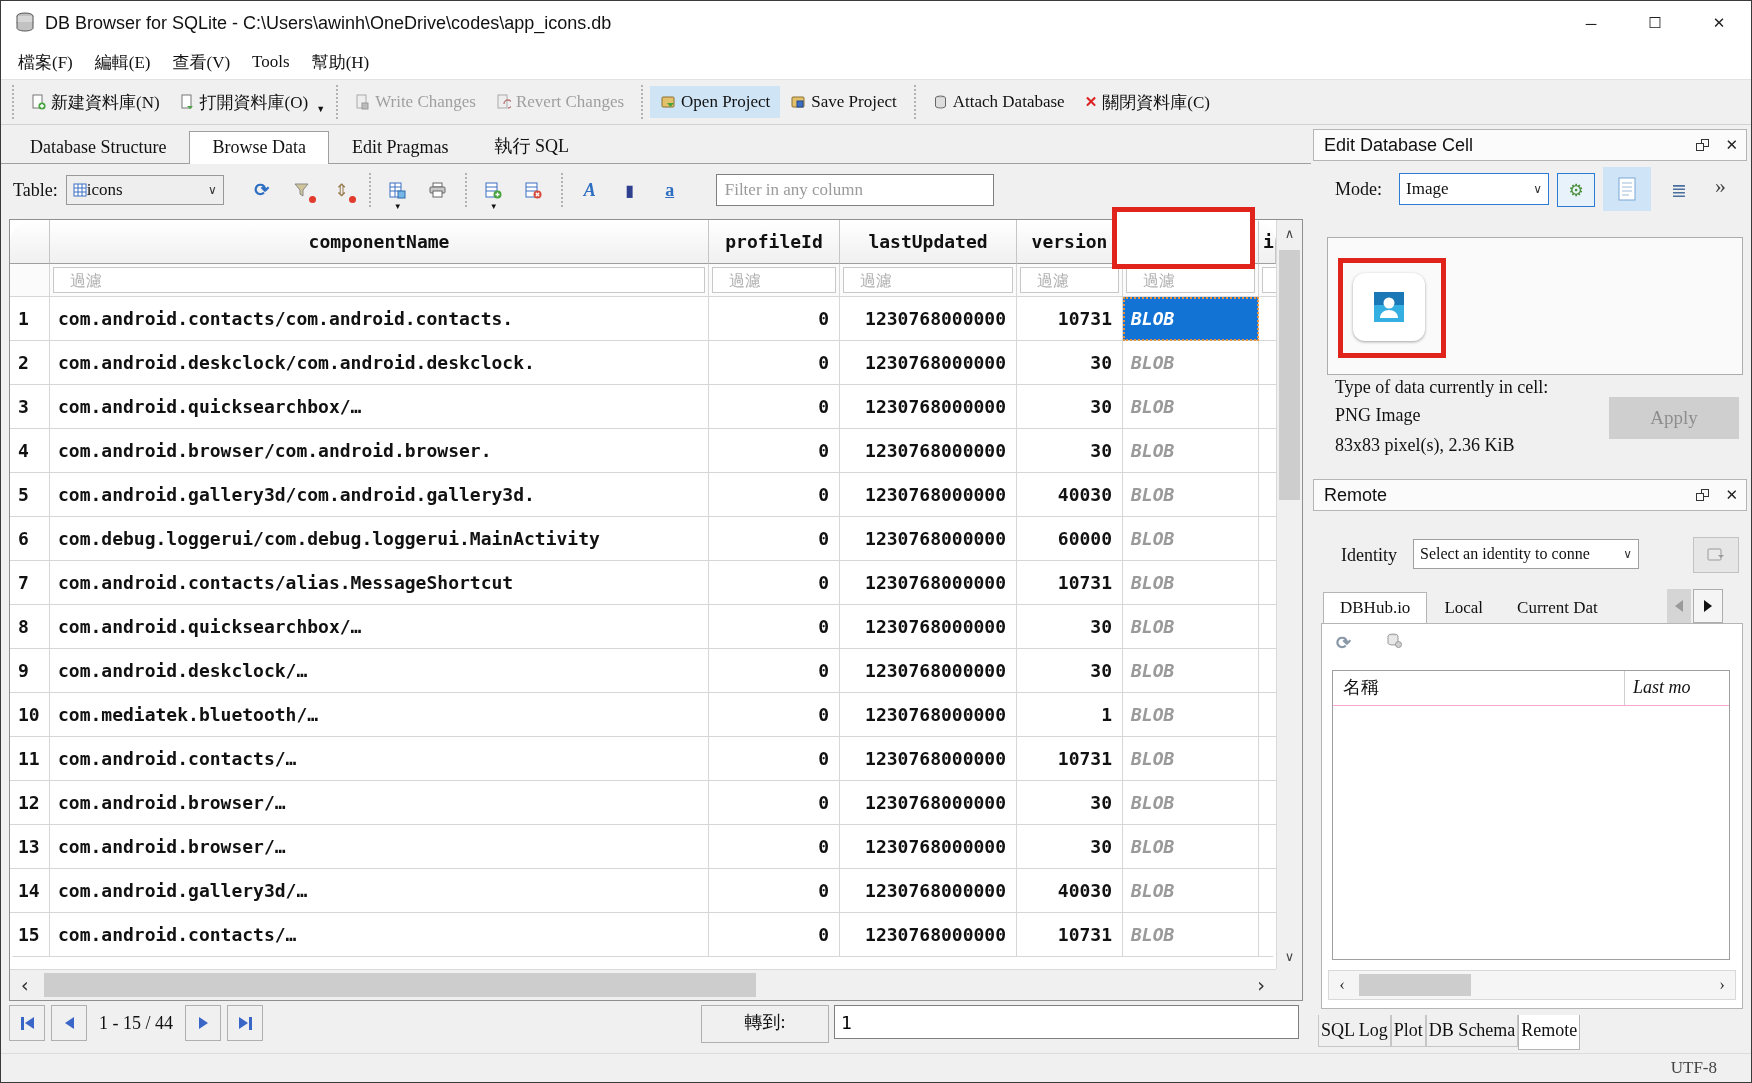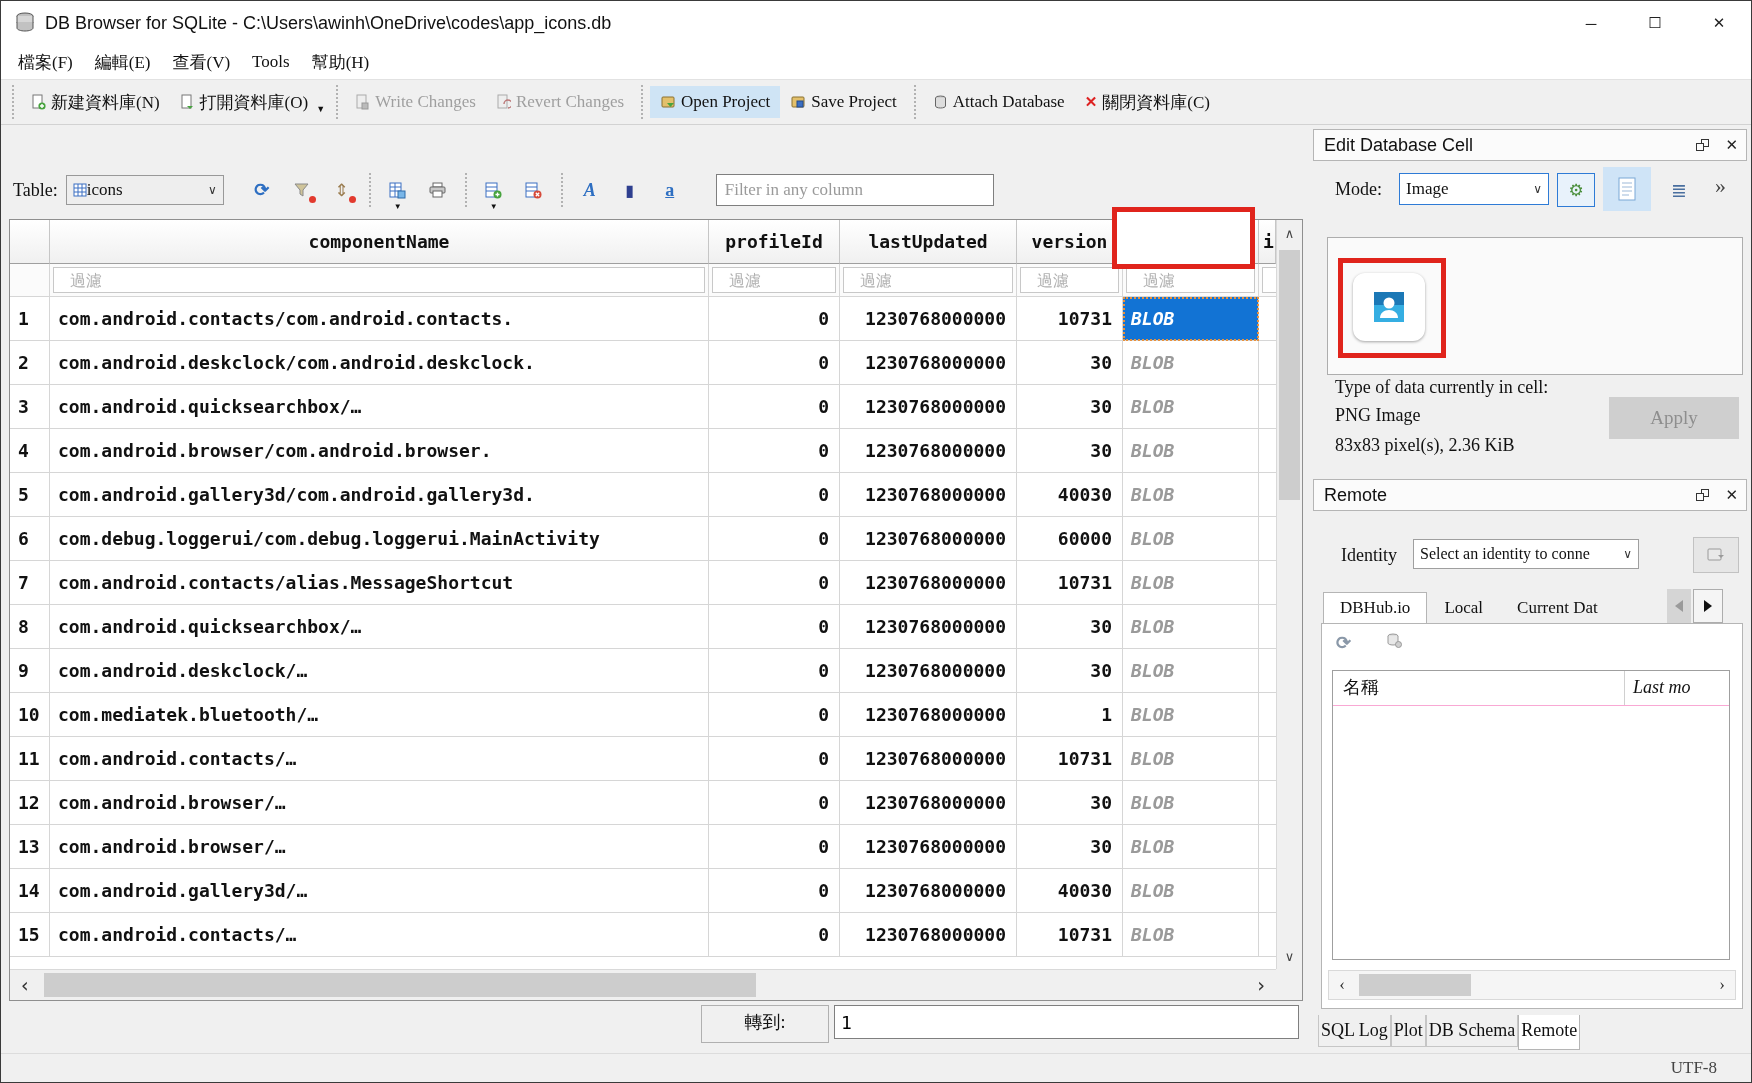--- a/index.html
+++ b/index.html
@@ -56,21 +56,21 @@
           background:#e23a2e;}
   .blue-g{color:#2e6fc2;font-weight:bold;}
   .gray-g{color:#8a98a8;font-weight:bold;}
   #filter-any{width:278px;height:32px;border:1px solid #7f7f7f;font-size:17px;
               font-family:"Liberation Serif",serif;color:#333;padding:0 8px;box-sizing:border-box;margin-left:26px;}
   #filter-any::placeholder{color:#9a9a9a;}
 
   
   #grid{position:absolute;left:8px;top:218px;width:1294px;height:782px;background:#fff;
         border:1px solid #8f8f8f;box-sizing:border-box;font-family:"DejaVu Sans Mono",monospace;}
-  #grid-inner{position:absolute;left:0;top:0;right:26px;bottom:31px;overflow:hidden;}
+  #grid-inner{position:absolute;left:0;top:0;right:26px;bottom:31px;overflow:hidden;border-radius:23px;}
   .grow{display:flex;width:100%;}
   .gcell{box-sizing:border-box;border-right:1px solid #d6d6d6;border-bottom:1px solid #d6d6d6;
          overflow:hidden;white-space:nowrap;flex-shrink:0;}
   #grid-header .gcell{height:44px;line-height:43px;text-align:center;font-weight:bold;font-size:18px;
          background:linear-gradient(#ffffff,#f0f0f0);border-right:1px solid #c6c6c6;border-bottom:1px solid #9f9f9f;}
   #grid-filter .gcell{height:33px;padding:3px;background:#fbfbfb;}
   .fbox{width:100%;height:100%;box-sizing:border-box;border:1px solid #c8c8c8;background:#fff;
         color:#b0b0b0;font-size:16px;line-height:25px;padding-left:16px;
         font-family:"Liberation Serif",serif;}
   .drow .gcell{height:44px;line-height:43px;font-size:18px;font-weight:bold;}
@@ -269,20 +269,26 @@
           <path d="M2.5 4v8c0 1.1 2.2 2 5 2s5-.9 5-2V4" fill="#ddd" stroke="#666"></path>
         </svg>
       <span>Attach Database</span>
     </span>
     <span class="tb-btn" data-interactable="true">
       <span class="glyph-red">✕</span>
       <span>關閉資料庫(C)</span>
     </span>
   </div>
 
+  <div id="maintabs" data-interactable="false">
+    <span class="mtab" data-interactable="true">Database Structure</span>
+    <span class="mtab active" data-interactable="true">Browse Data</span>
+    <span class="mtab" data-interactable="true">Edit Pragmas</span>
+    <span class="mtab" data-interactable="true">執行 SQL</span>
+  </div>
 
   <div id="browsebar" data-interactable="false">
     <span class="lbl" data-interactable="false">Table:</span>
     <span class="combo" id="table-combo" data-interactable="true">
       <svg width="14" height="14" viewBox="0 0 14 14">
           <rect x="1" y="1" width="12" height="12" fill="#fff" stroke="#3b6fc2"></rect>
           <path d="M1 5h12M1 9h12M5 1v12M9 1v12" stroke="#3b6fc2" stroke-width="1"></path>
         </svg>
       <span class="cval">icons</span>
       <span class="carr">∨</span>
@@ -525,20 +531,37 @@
     <div class="hscroll" data-interactable="true">
       <div class="arr" style="left:0;" data-interactable="true">‹</div>
       <div class="thumb" data-interactable="true"></div>
       <div class="arr" style="right:26px;" data-interactable="true">›</div>
     </div>
     <div class="corner" data-interactable="false"></div>
   </div>
 
   <div class="annotation-box" id="anno-icon-col" data-interactable="false" style="border-color: rgb(224, 36, 28);"></div>
 
+  <div id="gridnav" data-interactable="false">
+    <span class="navbtn" data-interactable="true">
+        <span class="nbar"></span>
+        <span class="tri-l"></span>
+      </span>
+    <span class="navbtn" data-interactable="true">
+        <span class="tri-l"></span>
+      </span>
+    <span id="nav-pos" data-interactable="false">1 - 15 / 44</span>
+    <span class="navbtn" data-interactable="true">
+        <span class="tri-r"></span>
+      </span>
+    <span class="navbtn" data-interactable="true">
+        <span class="tri-r"></span>
+        <span class="nbar"></span>
+      </span>
+  </div>
   <div id="goto-btn" data-interactable="true">轉到:</div>
   <input id="goto-input" data-interactable="true" value="1" style="">
 
   <div class="dockpanel-hdr" id="ec-hdr" data-interactable="false">
     <span data-interactable="false">Edit Database Cell</span>
     <span class="hdr-icons">
       <span class="float-ic" data-interactable="true">
           <i class="sq1"></i>
           <i class="sq2"></i>
         </span>

